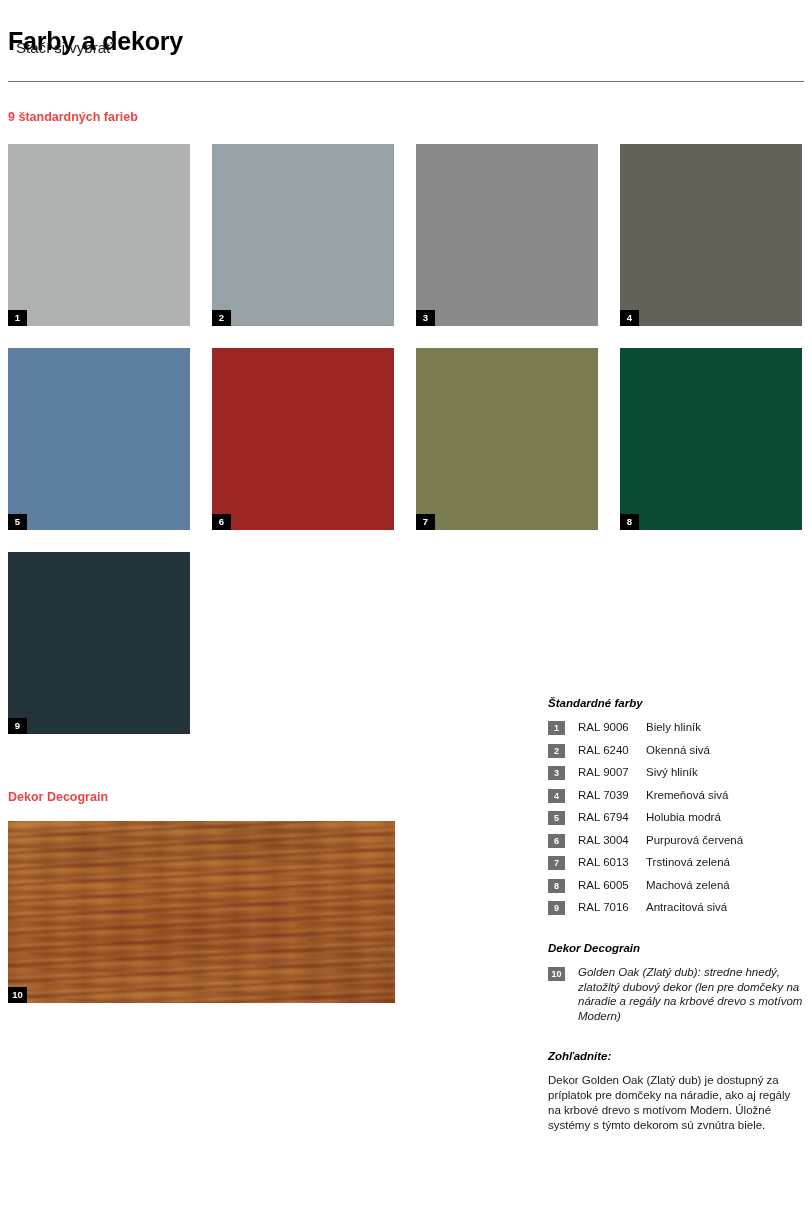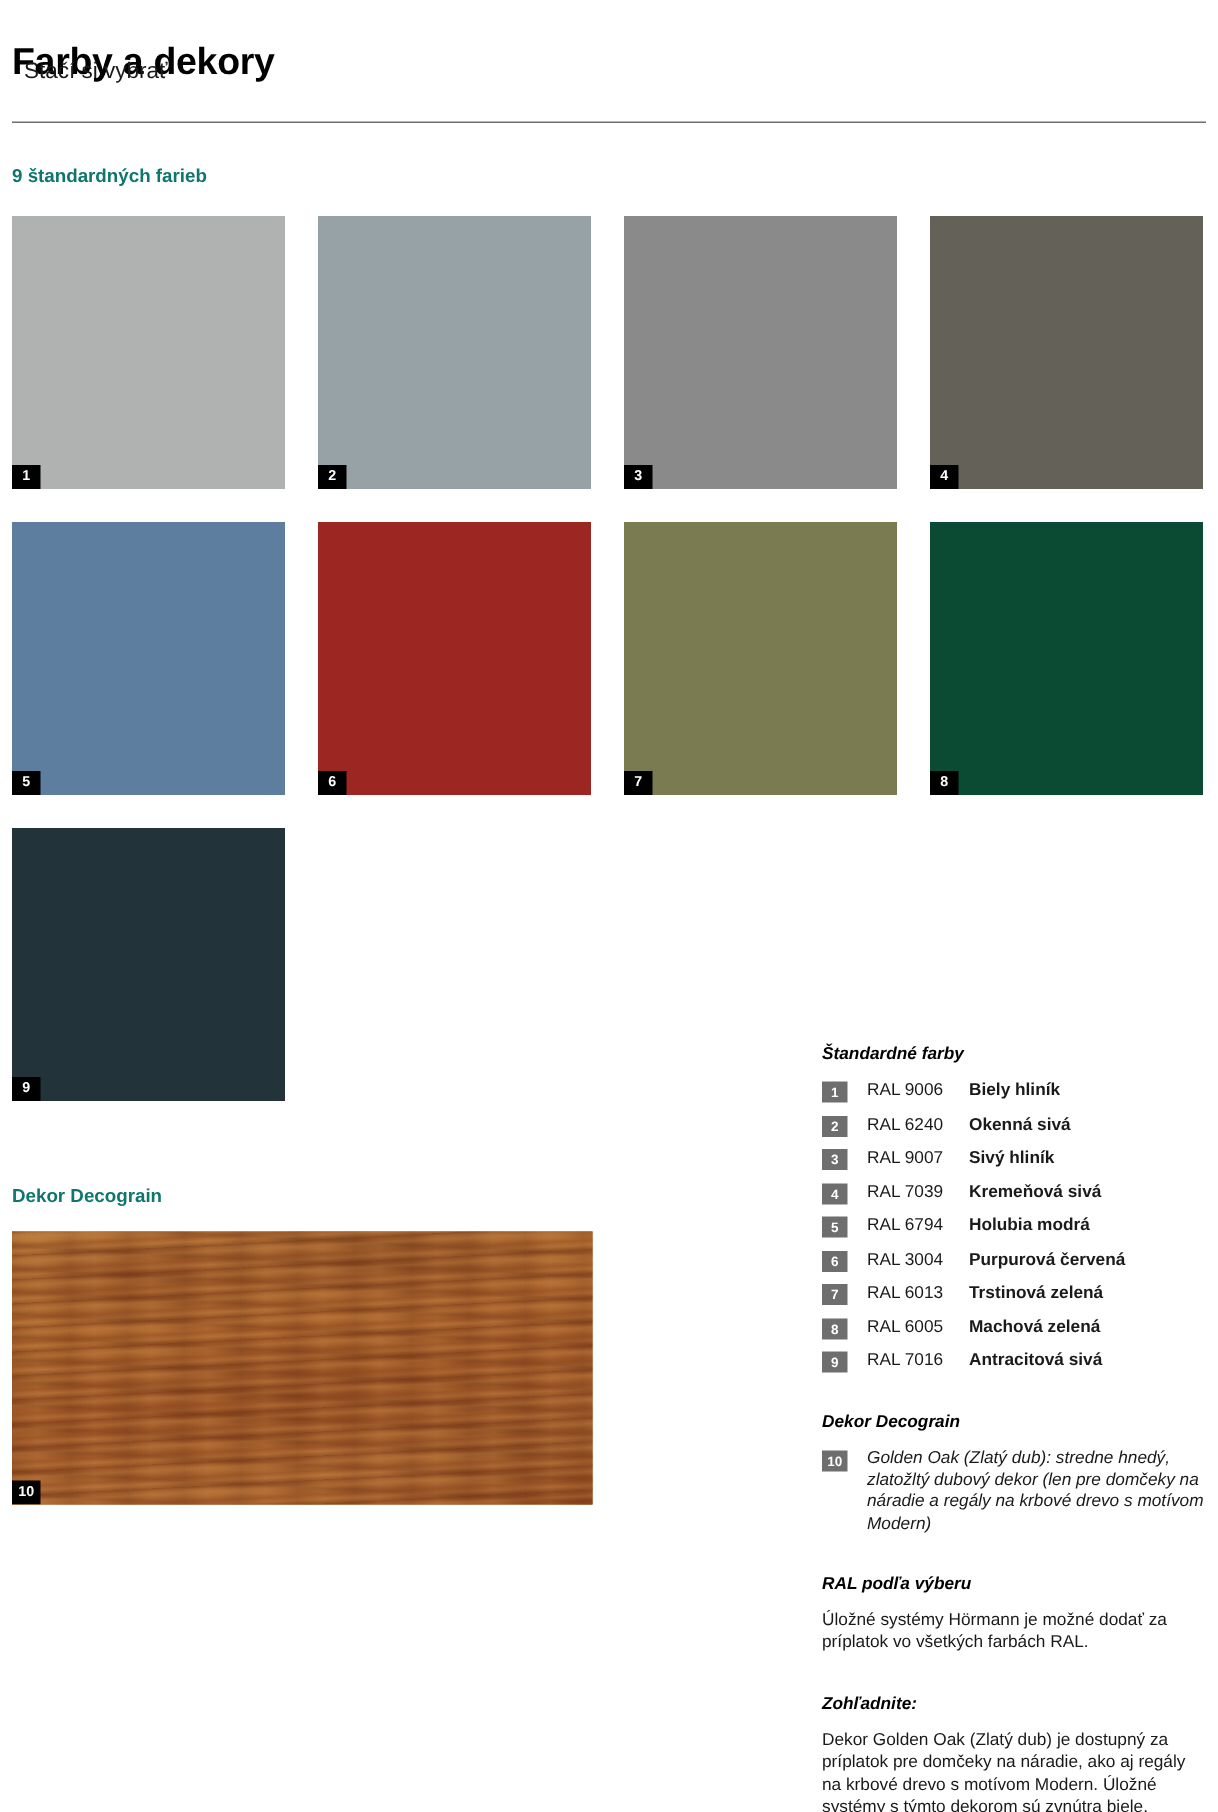--- a/index.html
+++ b/index.html
@@ -53,21 +53,21 @@
     background: #6f6f6f;
   }
 
   
   .section-heading {
     position: absolute;
     left: 8px;
     font-size: 12.5px;
     font-weight: bold;
     line-height: 16px;
-    color: #0f766e;
+    color: #ef4444;
   }
   .section-heading.colors { top: 109px; }
   .section-heading.decor  { top: 789px; }
 
   
   .swatch {
     position: absolute;
     width: 182px;
     height: 182px;
   }
@@ -201,21 +201,20 @@
     margin-left: 13px;
     font-size: 11.5px;
     line-height: 15px;
     color: #1a1a1a;
   }
   .legend-name {
     flex: 1 1 auto;
     font-size: 11.5px;
     line-height: 15px;
     color: #1a1a1a;
-    font-weight: bold;
   }
 
   .decor-row {
     display: flex;
     align-items: flex-start;
   }
   .decor-row .legend-badge { margin-top: 2px; }
   .decor-text {
     margin-left: 13px;
     font-size: 11.5px;
@@ -330,24 +329,20 @@
         <span class="legend-name">Antracitová sivá</span>
       </li>
     </ul>
 
     <div class="info-title spaced">Dekor Decograin</div>
     <div class="decor-row">
       <span class="legend-badge">10</span>
       <span class="decor-text">Golden Oak (Zlatý dub): stredne hnedý, zlatožltý dubový dekor (len pre domčeky na náradie a regály na krbové drevo s motívom Modern)</span>
     </div>
 
-    <div class="info-block">
-      <div class="info-title">RAL podľa výberu</div>
-      <p class="info-para">Úložné systémy Hörmann je možné dodať za príplatok vo všetkých farbách RAL.</p>
-    </div>
 
     <div class="info-block">
       <div class="info-title">Zohľadnite:</div>
       <p class="info-para">Dekor Golden Oak (Zlatý dub) je dostupný za príplatok pre domčeky na náradie, ako aj regály na krbové drevo s motívom Modern. Úložné systémy s týmto dekorom sú zvnútra biele.</p>
     </div>
 
   </div>
 </div>
 
 </body></html>

